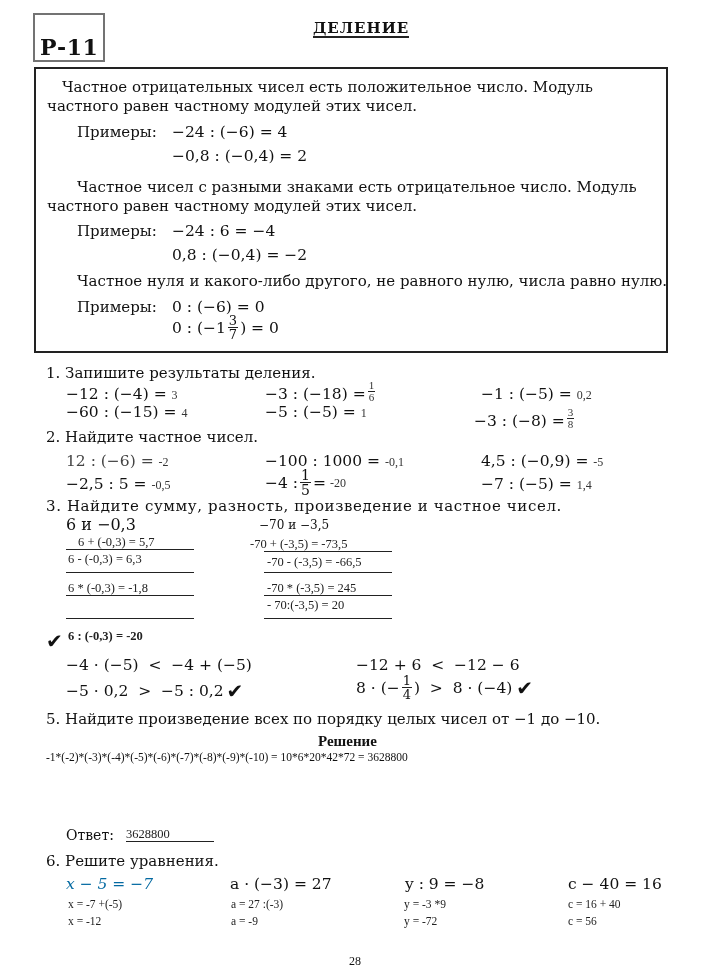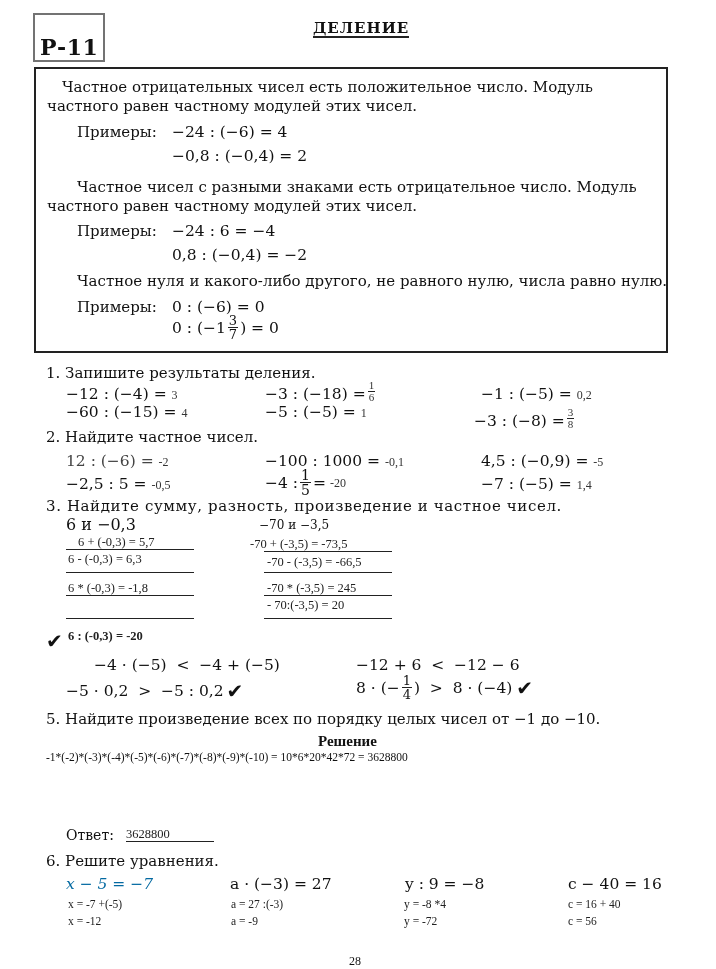--- a/index.html
+++ b/index.html
@@ -131,21 +131,21 @@
 <div class="abs wl" style="left:267px;top:555px;">-70 - (-3,5) = -66,5</div>
 <div class="line" style="left:264px;top:572px;width:128px;"></div>
 <div class="abs wl" style="left:267px;top:581px;">-70 * (-3,5) = 245</div>
 <div class="line" style="left:264px;top:595px;width:128px;"></div>
 <div class="abs wl" style="left:267px;top:598px;">- 70:(-3,5) = 20</div>
 <div class="line" style="left:264px;top:618px;width:128px;"></div>
 
 <div class="abs q" style="left:46px;top:632px;display:flex;align-items:center;gap:6px;">
   <span class="check">✔</span>
 </div>
-<div class="abs m" style="left:66px;top:656px;white-space:pre;margin-left:28px;">−4 · (−5)  &lt;  −4 + (−5)</div>
+<div class="abs m" style="left:66px;top:656px;white-space:pre;">−4 · (−5)  &lt;  −4 + (−5)</div>
 <div class="abs m" style="left:66px;top:682px;white-space:pre;display:flex;align-items:center;">
   <span>−5 · 0,2  &gt;  −5 : 0,2</span>
   <span class="check" style="margin-left:3px;">✔</span>
 </div>
 <div class="abs m" style="left:356px;top:656px;white-space:pre;">−12 + 6  &lt;  −12 − 6</div>
 <div class="abs m" style="left:356px;top:674px;white-space:pre;display:flex;align-items:center;">
   <span>8 · (−</span>
   <span class="frac" style="font-size:13px;">
     <span class="num">1</span>
     <span>4</span>
@@ -164,20 +164,20 @@
 
 <div class="abs m" style="left:66px;top:875px;font-style:italic;color:#0369a1;">x − 5 = −7</div>
 <div class="abs wl" style="left:68px;top:897px;font-size:11.5px;">x = -7 +(-5)</div>
 <div class="abs wl" style="left:68px;top:914px;font-size:11.5px;">x = -12</div>
 
 <div class="abs m" style="left:230px;top:875px;">a · (−3) = 27</div>
 <div class="abs wl" style="left:231px;top:897px;font-size:11.5px;">a = 27 :(-3)</div>
 <div class="abs wl" style="left:231px;top:914px;font-size:11.5px;">a = -9</div>
 
 <div class="abs m" style="left:405px;top:875px;">y : 9 = −8</div>
-<div class="abs wl" style="left:404px;top:897px;font-size:11.5px;">y = -8 *4</div>
+<div class="abs wl" style="left:404px;top:897px;font-size:11.5px;">y = -3 *9</div>
 <div class="abs wl" style="left:404px;top:914px;font-size:11.5px;">y = -72</div>
 
 <div class="abs m" style="left:568px;top:875px;">c − 40 = 16</div>
 <div class="abs wl" style="left:568px;top:897px;font-size:11.5px;">c = 16 + 40</div>
 <div class="abs wl" style="left:568px;top:914px;font-size:11.5px;">c = 56</div>
 
 <div class="abs" style="left:349px;top:954px;font-family:'Liberation Serif',serif;font-size:12px;">28</div>
 
 </body></html>

